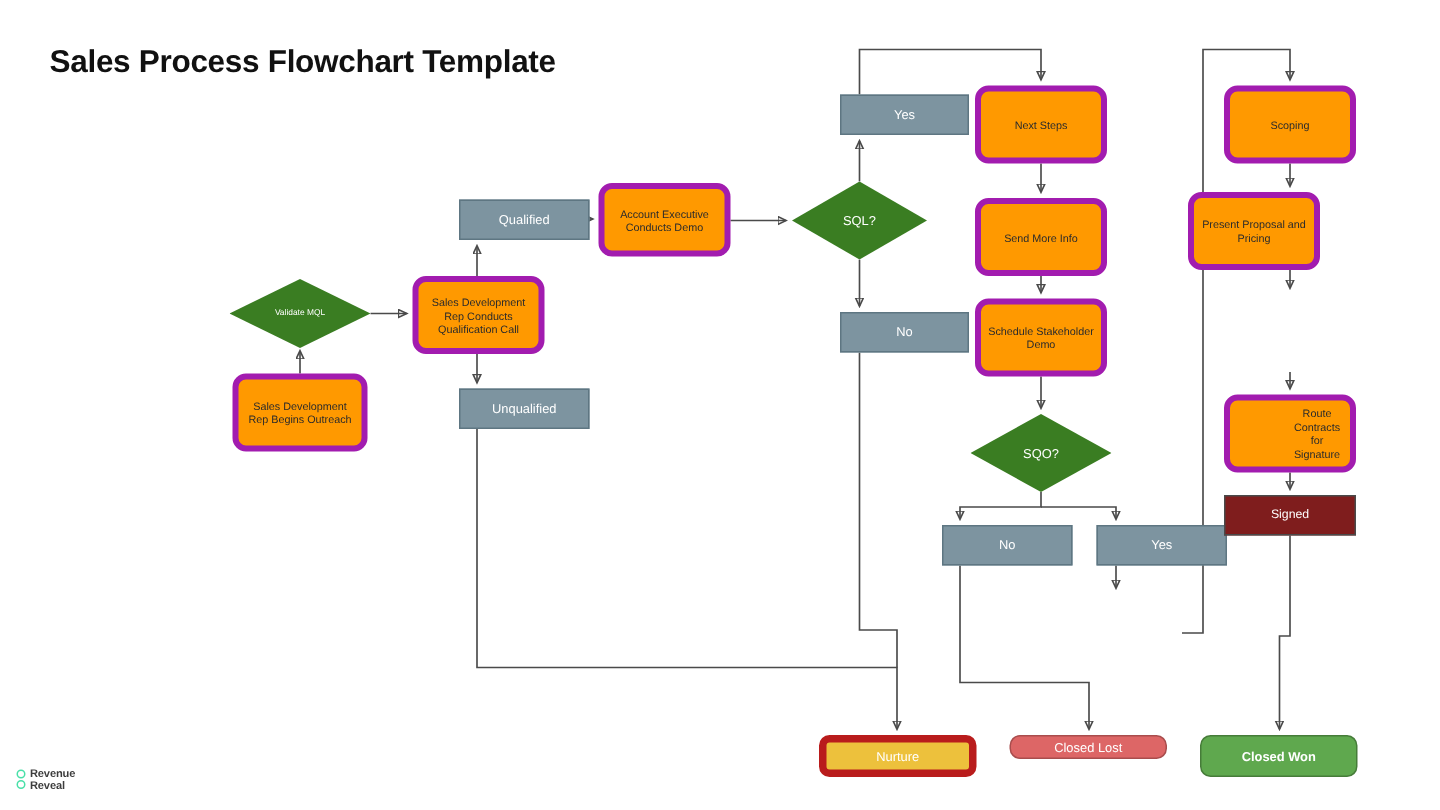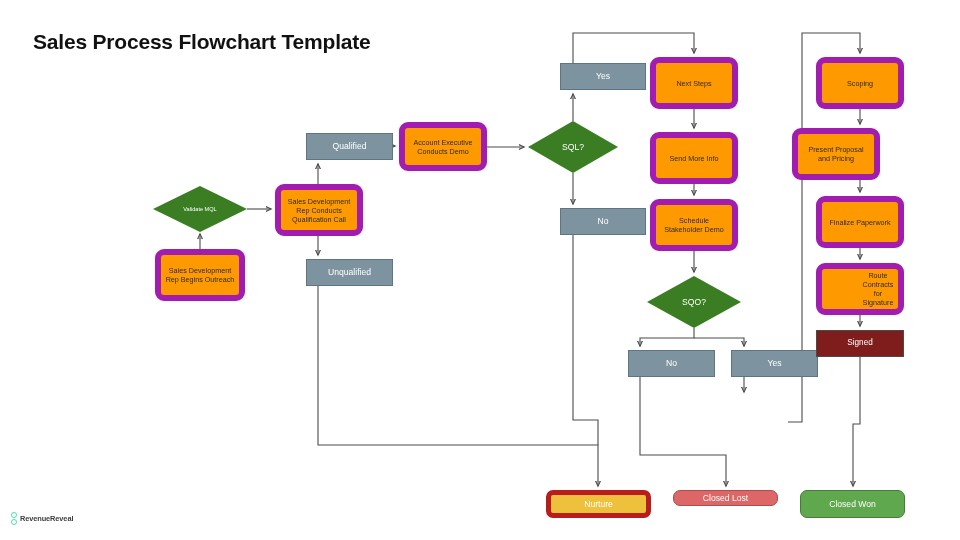--- a/index.html
+++ b/index.html
@@ -23,21 +23,21 @@
   
   .node{
     position:absolute;box-sizing:border-box;
     display:flex;align-items:center;justify-content:center;text-align:center;
     line-height:1.25;
     -webkit-font-smoothing:antialiased;
   }
   .node span{display:block;padding:0 4px;}
 
   .n-proc{
-    background:#FF9900;border:6px solid #a21caf;border-radius:9px;
+    background:#FF9900;border:4px solid #a21caf;border-radius:9px;
     color:#2b2b2b;font-size:7.2px;
   }
   .n-state{
     background:#7d94a0;border:1px solid #5e7682;
     color:#ffffff;font-size:8.6px;margin-left:31px;
   }
   .n-signed{
     background:#7f1d1d;border:1px solid #4a4a4a;
     color:#ffffff;font-size:8.2px;
   }
@@ -69,21 +69,21 @@
   .d-sql .dlabel,.d-sqo .dlabel{font-size:8.6px;}
   .d-mql .dlabel{font-size:5.6px;}
 
   
   .logo{position:absolute;left:11px;top:512px;display:flex;align-items:center;gap:3px;}
   .logo .mark{display:flex;flex-direction:column;gap:1px;}
   .logo .ring{
     width:6px;height:6px;border-radius:50%;
     border:1.6px solid #49e0a8;box-sizing:border-box;
   }
-  .logo .words{display:flex;flex-direction:row;line-height:1.02;}
+  .logo .words{display:flex;flex-direction:column;line-height:1.02;}
   .logo .words span{font-size:7.4px;font-weight:bold;color:#3d3d3d;letter-spacing:-0.1px;}
 </style>
 </head>
 <body>
 
 <div id="canvas">
 
   <div class="title">Sales Process Flowchart Template</div>
 
   <svg class="links" viewBox="0 0 960 540">
@@ -212,41 +212,38 @@
 
 
   <div class="node n-proc" style="left:816px;top:57px;width:88px;height:52px;">
     <span>Scoping</span>
   </div>
 
   <div class="node n-proc" style="left:792px;top:128px;width:88px;height:52px;">
     <span>Present Proposal and Pricing</span>
   </div>
 
-  <div class="node n-proc" style="left:816px;top:196px;width:88px;height:52px;">
-    <span>Finalize Paperwork</span>
-  </div>
 
   <div class="node n-proc" style="left:816px;top:263px;width:88px;height:52px;padding-left:36px;">
     <span>Route Contracts for Signature</span>
   </div>
 
   <div class="node n-signed" style="left:816px;top:330px;width:88px;height:27px;">
     <span>Signed</span>
   </div>
 
   <div class="node n-nurture" style="left:546px;top:490px;width:105px;height:28px;">
     <span>Nurture</span>
   </div>
 
   <div class="node n-lost" style="left:673px;top:490px;width:105px;height:16px;">
     <span>Closed Lost</span>
   </div>
 
-  <div class="node n-won" style="left:800px;top:490px;width:105px;height:28px;">
+  <div class="node n-won" style="left:800px;top:490px;width:105px;height:28px;font-weight:bold;">
     <span>Closed Won</span>
   </div>
 
   <div class="logo">
     <div class="mark">
       <div class="ring"></div>
       <div class="ring"></div>
     </div>
     <div class="words">
       <span>Revenue</span>

